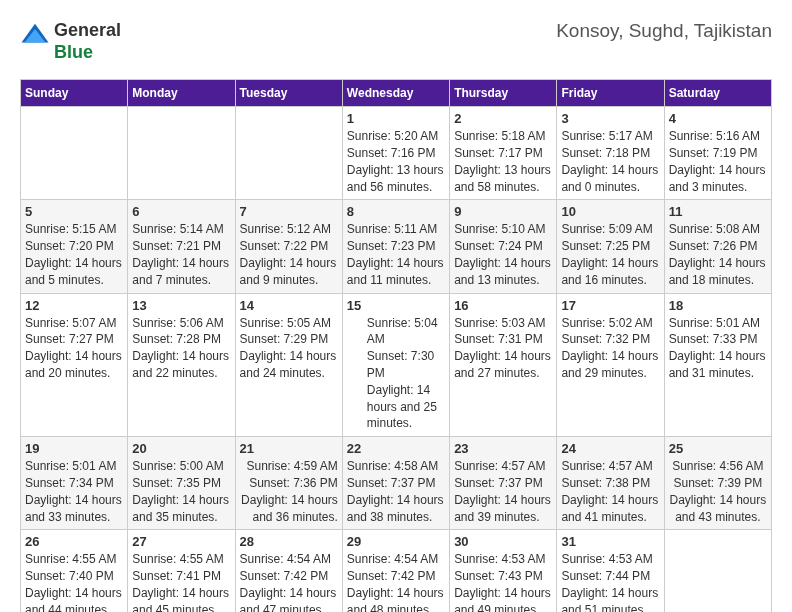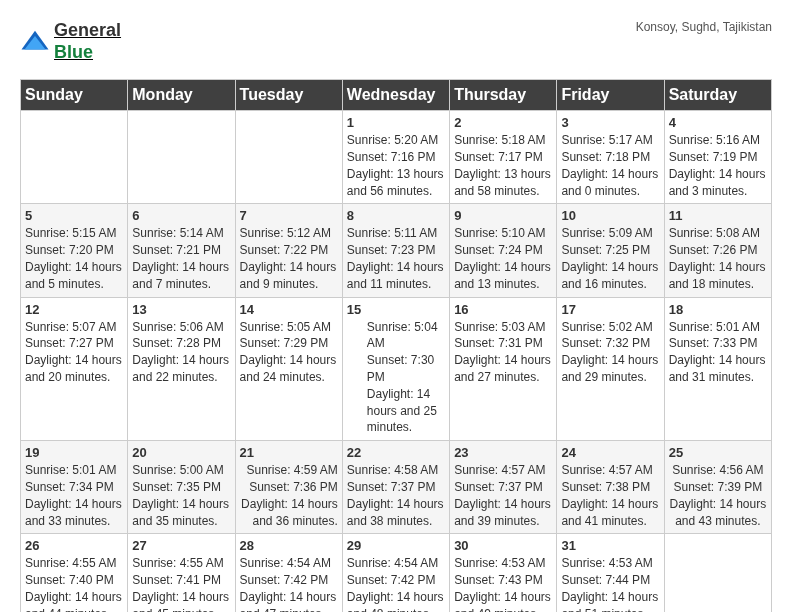--- a/index.html
+++ b/index.html
@@ -11,22 +11,20 @@
       padding: 20px;
     }
     .header {
       display: flex;
       justify-content: space-between;
       align-items: flex-start;
       margin-bottom: 16px;
     }
     .logo {
       display: flex;
-      align-items: center;
-      text-decoration: underline;
     }
     .logo-text {
       font-size: 18px;
       font-weight: bold;
       color: #333;
       line-height: 1.2;
     }
     .logo-text .general { display: block; }
     .logo-text .blue { color: #15803d; }
     .logo-icon {
@@ -36,34 +34,34 @@
     }
     .title-block {
       text-align: right;
     }
     .calendar-title {
       font-size: 36px;
       font-weight: bold;
       color: #333;
     }
     .calendar-subtitle {
-      font-size: 12px;
+      font-size: 19px;
       color: #555;
     }
     table {
       width: 100%;
       border-collapse: collapse;
       font-size: 11px;
     }
     thead tr th {
-      background-color: #404040;
+      background-color: #4c1d95;
       color: #fff;
       padding: 6px 4px;
       text-align: left;
-      font-size: 16px;
+      font-size: 12px;
       font-weight: bold;
       border: 1px solid #ccc;
     }
     tbody tr td {
       border: 1px solid #ccc;
       vertical-align: top;
       padding: 4px;
       height: 90px;
       width: 107px;
     }

